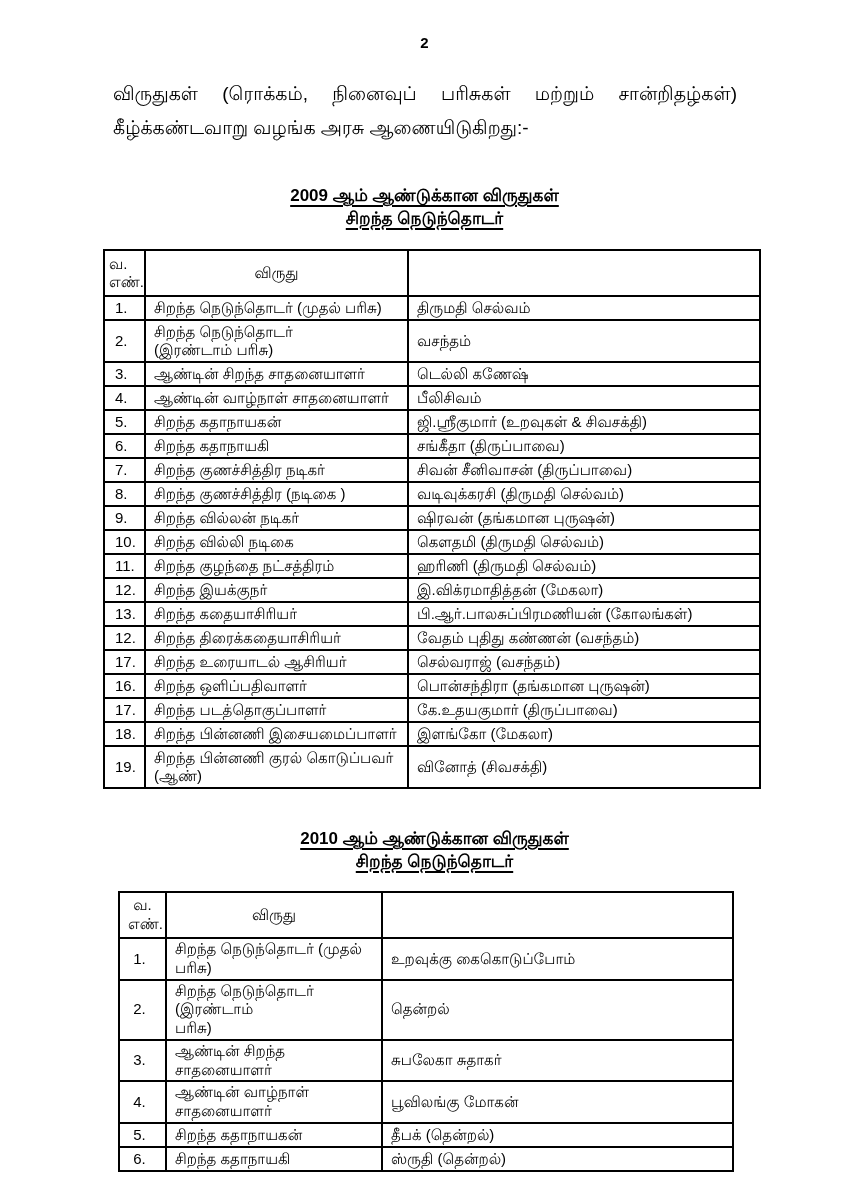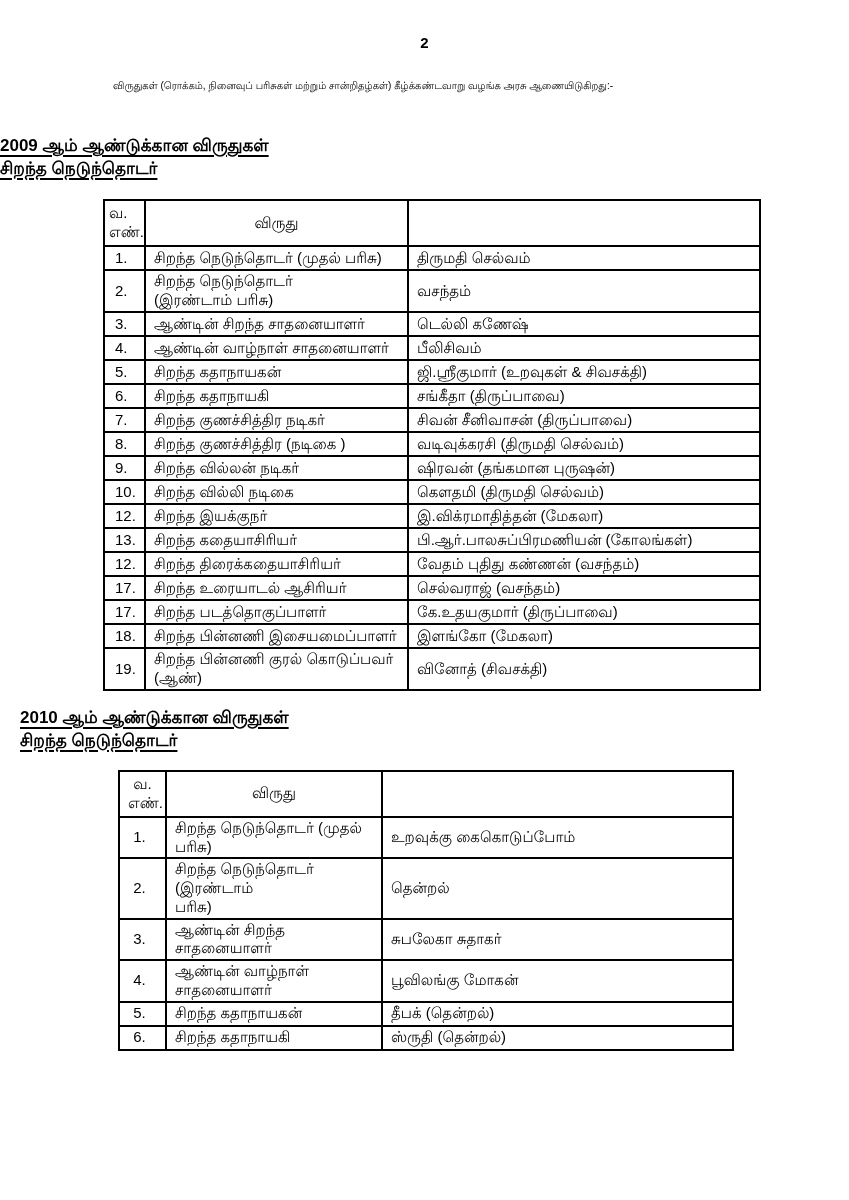--- a/index.html
+++ b/index.html
@@ -6,32 +6,32 @@
   .page{
     width:849px;height:1200px;background:#ffffff;color:#000;
     font-family:"Liberation Sans","DejaVu Sans",sans-serif;
     position:relative;overflow:hidden;margin:0 auto;
     box-sizing:border-box;
   }
   .page-number{
     padding-top:34px;text-align:center;font-size:15px;font-weight:bold;
   }
   .intro{
-    margin:26px 112px 16px 113px;font-size:10px;line-height:1.8;
+    margin:26px 112px 16px 113px;font-size:19px;line-height:1.8;
     text-align:justify;
   }
   .section-title{
-    text-align:left;font-weight:bold;font-size:17px;line-height:1.35;
+    text-align:center;font-weight:bold;font-size:17px;line-height:1.35;
   }
   .section-title .t-line{
     text-decoration:underline;text-underline-offset:4px;
     text-decoration-thickness:2px;display:inline-block;
   }
   #section-2009 .section-title{margin-top:40px;}
-  #section-2010 .section-title{margin-top:16px;padding-left:20px;}
+  #section-2010 .section-title{margin-top:39px;padding-left:20px;}
   table.awards{
     border-collapse:collapse;table-layout:fixed;
     font-size:15px;line-height:1.25;margin-top:18px;
   }
   #section-2009 table.awards{margin-left:103px;width:656px;}
   #section-2010 table.awards{margin-left:118px;width:614px;margin-top:17px;}
   table.awards th,table.awards td{
     border:2px solid #000;padding:1px 8px;vertical-align:middle;
     overflow:hidden;
   }
@@ -120,38 +120,48 @@
             <td class="c-num">9.</td>
             <td class="c-award">சிறந்த வில்லன் நடிகர்</td>
             <td class="c-recipient">ஷிரவன் (தங்கமான புருஷன்)</td>
           </tr>
           <tr class="single">
             <td class="c-num">10.</td>
             <td class="c-award">சிறந்த வில்லி நடிகை</td>
             <td class="c-recipient">கௌதமி (திருமதி செல்வம்)</td>
           </tr>
           <tr class="single">
+            <td class="c-num">11.</td>
+            <td class="c-award">சிறந்த குழந்தை நட்சத்திரம்</td>
+            <td class="c-recipient">ஹரிணி (திருமதி செல்வம்)</td>
+          </tr>
+          <tr class="single">
             <td class="c-num">12.</td>
             <td class="c-award">சிறந்த இயக்குநர்</td>
             <td class="c-recipient">இ.விக்ரமாதித்தன் (மேகலா)</td>
           </tr>
           <tr class="single">
             <td class="c-num">13.</td>
             <td class="c-award">சிறந்த கதையாசிரியர்</td>
             <td class="c-recipient">பி.ஆர்.பாலசுப்பிரமணியன் (கோலங்கள்)</td>
           </tr>
           <tr class="single">
             <td class="c-num">12.</td>
             <td class="c-award">சிறந்த திரைக்கதையாசிரியர்</td>
             <td class="c-recipient">வேதம் புதிது கண்ணன் (வசந்தம்)</td>
           </tr>
           <tr class="single">
             <td class="c-num">17.</td>
             <td class="c-award">சிறந்த உரையாடல் ஆசிரியர்</td>
             <td class="c-recipient">செல்வராஜ் (வசந்தம்)</td>
+          </tr>
+          <tr class="single">
+            <td class="c-num">16.</td>
+            <td class="c-award">சிறந்த ஒளிப்பதிவாளர்</td>
+            <td class="c-recipient">பொன்சந்திரா (தங்கமான புருஷன்)</td>
           </tr>
           <tr class="single">
             <td class="c-num">17.</td>
             <td class="c-award">சிறந்த படத்தொகுப்பாளர்</td>
             <td class="c-recipient">கே.உதயகுமார் (திருப்பாவை)</td>
           </tr>
           <tr class="single">
             <td class="c-num">18.</td>
             <td class="c-award">சிறந்த பின்னணி இசையமைப்பாளர்</td>
             <td class="c-recipient">இளங்கோ (மேகலா)</td>

